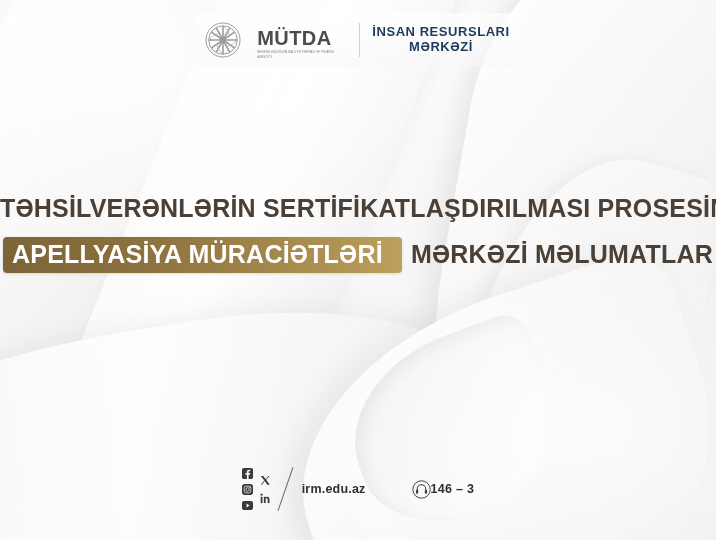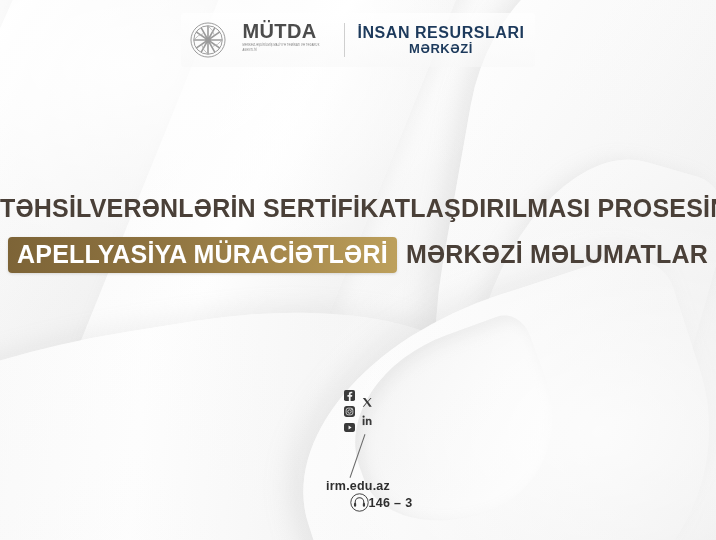--- a/index.html
+++ b/index.html
@@ -146,21 +146,21 @@
   }
 
   .logo-plate {
     display: flex;
     align-items: center;
     padding: 8px 10px 8px 8px;
     background: linear-gradient(180deg, rgba(255,255,255,.72), rgba(248,248,248,.55));
     border-radius: 3px;
   }
 
-  .logo-left { display: flex; align-items: flex-start; gap: 15px; padding-right: 14px; }
+  .logo-left { display: flex; align-items: flex-end; gap: 15px; padding-right: 14px; }
 
   .emblem { width: 38px; height: 38px; flex: none; display: block; }
 
   .mutda-wrap { display: flex; flex-direction: column; justify-content: center; }
 
   .mutda-name {
     font-size: 20px;
     font-weight: 700;
     letter-spacing: .4px;
     color: #4c4c4c;
@@ -187,21 +187,21 @@
   }
 
   .irm-block {
     display: flex;
     flex-direction: column;
     align-items: center;
     line-height: 1.12;
   }
 
   .irm-line1 {
-    font-size: 16px;
+    font-size: 13px;
     font-weight: 700;
     letter-spacing: .55px;
     color: #1d3a5c;
   }
 
   .irm-line2 {
     font-size: 13px;
     font-weight: 700;
     letter-spacing: .55px;
     color: #1d3a5c;
@@ -225,38 +225,37 @@
     white-space: nowrap;
   }
 
   .hl-line.l1 { margin-bottom: 16px; }
   .hl-line.l2 { margin-bottom: 15px; }
 
   .hl-hilite {
     display: inline-block;
     background: linear-gradient(92deg, #7d6437 0%, #8e7340 38%, #a78a4d 72%, #bda05c 100%);
     color: #ffffff;
-    padding: 5px 9px 6px 9px;
+    padding: 5px 19px 6px 9px;
     border-radius: 4px;
     margin-right: 2px;
     box-shadow: 0 1px 3px rgba(0,0,0,.12);
   }
 
   
   .footer {
     position: absolute;
     left: 0; right: 0;
     bottom: 28px;
     z-index: 8;
     display: flex;
     align-items: center;
     justify-content: center;
     gap: 0;
     color: #3c3c3c;
-    flex-direction: column;
   }
 
   .socials {
     display: flex;
     align-items: center;
     gap: 7px;
   }
 
   .soc-col {
     display: flex;

